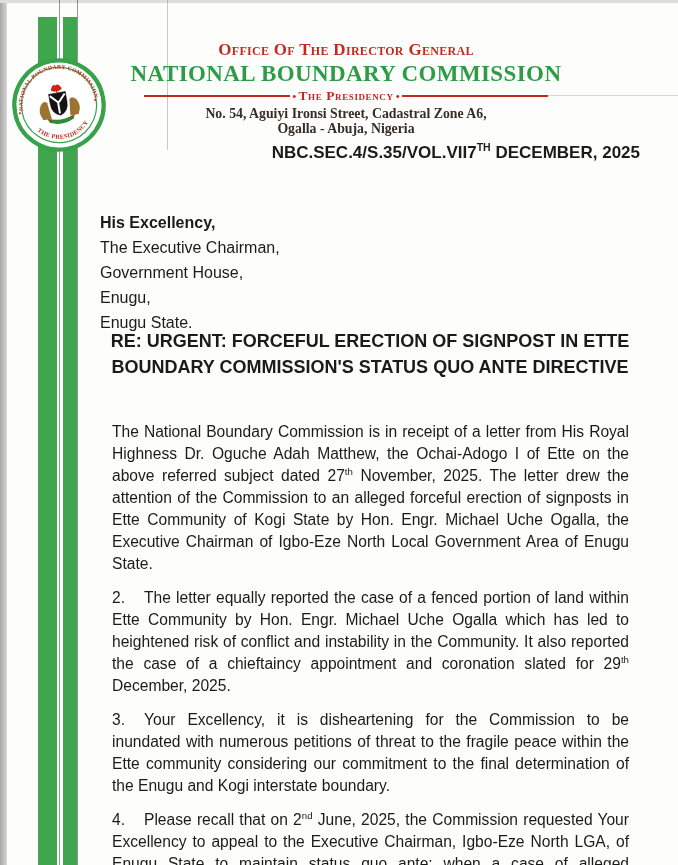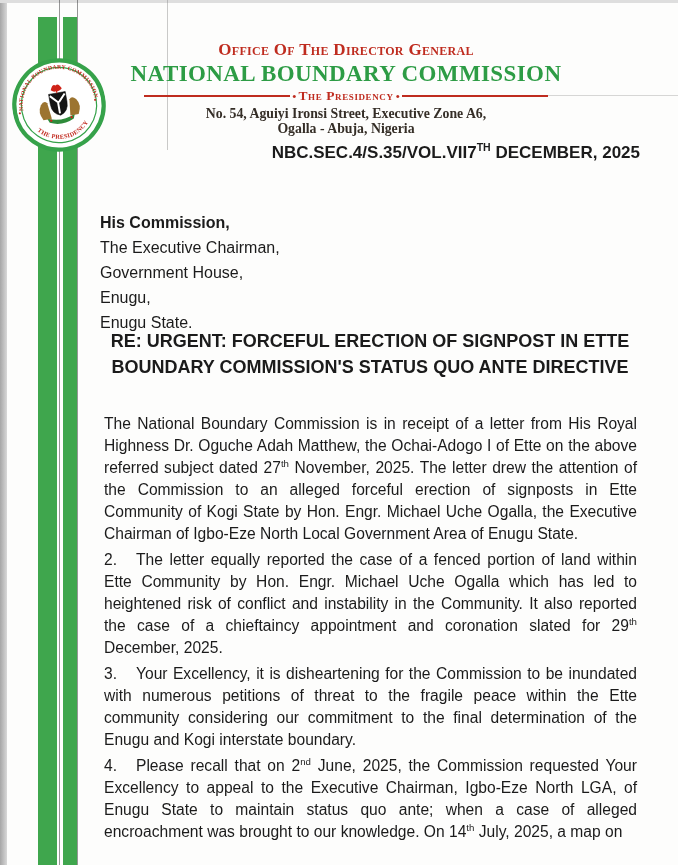--- a/index.html
+++ b/index.html
@@ -33,21 +33,21 @@
           justify-content:flex-end;font-weight:700;font-size:17px;}
   
   .recipient{position:absolute;left:100px;top:210px;font-size:16px;line-height:25px;}
   .recipient .r0{font-weight:700;}
   
   .subject{position:absolute;left:100px;top:328px;width:540px;text-align:center;
            font-weight:700;font-size:18px;line-height:26px;}
   
   .bodytext{position:absolute;left:100px;top:409px;width:541px;font-size:15.6px;
             line-height:22px;text-align:justify;}
-  .bodytext p{margin:4px;}
+  .bodytext p{margin:12px;}
   .pnum:not(:empty){display:inline-block;width:32px;}
   sup{font-size:.62em;vertical-align:super;line-height:0;}
 </style>
 </head>
 <body>
 
 <div class="page">
 
   <div class="scan-left"></div>
   <div class="scan-top"></div>
@@ -88,31 +88,31 @@
   <header class="letterhead">
     <div class="office">Office Of The Director General</div>
     <div class="org">NATIONAL BOUNDARY COMMISSION</div>
     <div class="presidency-row">
       <span class="rule"></span>
       <span class="pdot">•</span>
       <span class="presidency">The Presidency</span>
       <span class="pdot">•</span>
       <span class="rule"></span>
     </div>
-    <div class="addr">No. 54, Aguiyi Ironsi Street, Executive Zone A6,</div>
+    <div class="addr">No. 54, Aguiyi Ironsi Street, Cadastral Zone A6,</div>
     <div class="addr">Ogalla - Abuja, Nigeria</div>
   </header>
 
   <div class="refrow">
     <div>NBC.SEC.4/S.35/VOL.VII</div>
     <div class="ord">7<sup>TH</sup> DECEMBER, 2025</div>
   </div>
 
   <div class="recipient">
-    <div class="r0">His Commission,</div>
+    <div class="r0">His Excellency,</div>
     <div>The Executive Chairman,</div>
     <div>Government House,</div>
     <div>Enugu,</div>
     <div>Enugu State.</div>
   </div>
 
   <div class="subject">
     <div>RE: URGENT: FORCEFUL ERECTION OF SIGNPOST IN ETTE</div>
     <div>BOUNDARY COMMISSION'S STATUS QUO ANTE DIRECTIVE</div>
   </div>

